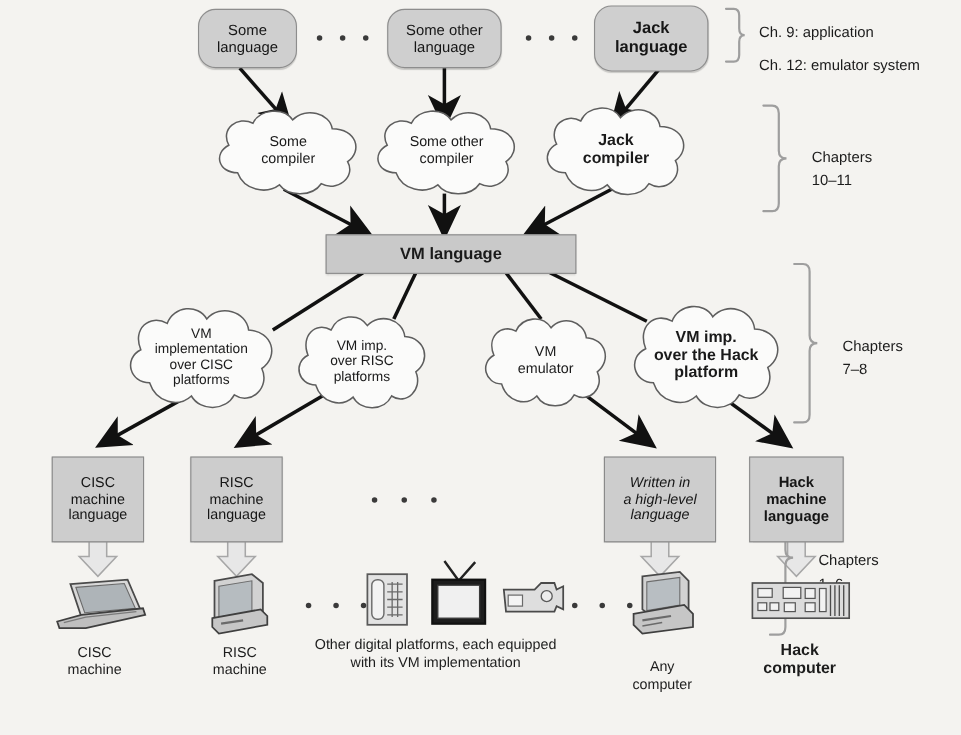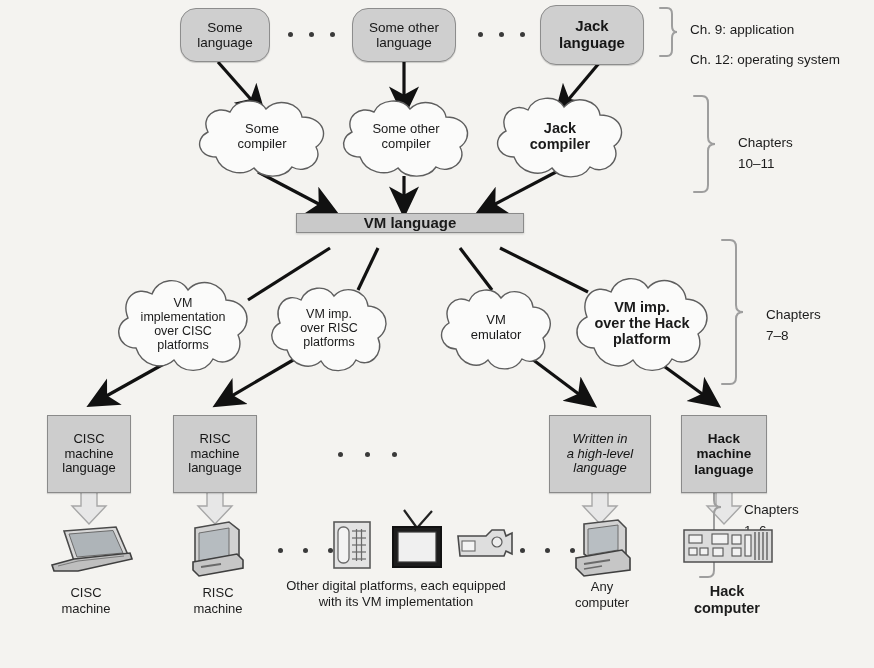--- a/index.html
+++ b/index.html
@@ -133,21 +133,21 @@
       <i></i>
       <i></i>
   </div>
 
   <div class="node lang bold" style="left:540px;top:5px;width:104px;height:60px;">
     <span style="white-space:pre-line;">Jack
 language</span>
   </div>
 
   <div class="chlabel" style="left:690px;top:20px;">Ch. 9:   application</div>
-  <div class="chlabel" style="left:690px;top:50px;">Ch. 12: operating system</div>
+  <div class="chlabel" style="left:690px;top:50px;">Ch. 12: emulator system</div>
   <div class="chlabel" style="left:738px;top:133px;">Chapters
 10–11</div>
   <div class="chlabel" style="left:766px;top:305px;">Chapters
 7–8</div>
   <div class="chlabel" style="left:744px;top:500px;">Chapters
 1–6</div>
 
   <div class="node cloud" style="left:188px;top:95px;width:148px;height:84px;">
     <svg viewBox="0 0 148 84" preserveAspectRatio="none">
       <path d="M28,62 C10,62 6,44 20,37 C12,22 28,10 42,17 C48,4 70,2 78,14 C90,2 112,8 114,22 C136,22 142,42 128,52 C136,66 118,80 104,72 C96,84 74,84 66,73 C54,82 34,78 28,62 Z" fill="#fbfbfa" stroke="#5e5e5e" stroke-width="1.4"></path>
@@ -165,21 +165,21 @@
   </div>
 
   <div class="node cloud bold" style="left:486px;top:92px;width:148px;height:88px;">
     <svg viewBox="0 0 148 88" preserveAspectRatio="none">
       <path d="M28,65 C10,65 6,46 20,39 C12,23 28,10 42,18 C48,4 70,2 78,15 C90,2 112,8 114,23 C136,23 142,44 128,54 C136,69 118,84 104,75 C96,88 74,88 66,76 C54,86 34,81 28,65 Z" fill="#fbfbfa" stroke="#5e5e5e" stroke-width="1.4"></path>
     </svg>
     <span class="cloudtxt" style="white-space:pre-line;">Jack
 compiler</span>
   </div>
 
-  <div class="node vmbox" style="left:296px;top:213px;width:228px;height:20px;">
+  <div class="node vmbox" style="left:296px;top:213px;width:228px;height:36px;">
     <span>VM language</span>
   </div>
 
   <div class="node cloud" style="left:108px;top:274px;width:150px;height:100px;">
     <svg viewBox="0 0 150 100" preserveAspectRatio="none">
       <path d="M28,74 C10,74 4,52 20,44 C12,25 28,11 44,20 C50,4 72,2 80,16 C92,2 116,9 118,26 C140,27 146,50 130,61 C138,78 120,95 105,85 C97,100 74,100 66,86 C54,97 34,92 28,74 Z" fill="#fbfbfa" stroke="#5e5e5e" stroke-width="1.4"></path>
     </svg>
     <span class="cloudtxt" style="white-space:pre-line;font-size:12.5px;">VM
 implementation
 over CISC
@@ -313,21 +313,21 @@
 
   <div class="icon" style="left:570px;top:518px;">
     <svg width="64" height="62" viewBox="0 0 64 62">
       <path d="M14,6 L48,2 L56,10 L56,36 L22,42 L14,36 Z" fill="#d2d2d2" stroke="#4a4a4a" stroke-width="1.6"></path>
       <path d="M18,11 L48,7 L48,32 L18,37 Z" fill="#b8bec2" stroke="#6d6d6d" stroke-width="1"></path>
       <path d="M6,40 L52,32 L60,40 L60,52 L14,58 L6,50 Z" fill="#c6c6c6" stroke="#3f3f3f" stroke-width="1.6"></path>
       <path d="M14,46 L40,42" stroke="#6a6a6a" stroke-width="2"></path>
       <path d="M14,51 L32,48" stroke="#6a6a6a" stroke-width="1.4"></path>
     </svg>
   </div>
-  <div class="caption" style="left:546px;top:579px;width:112px;white-space:pre-line;">Any
+  <div class="caption" style="left:546px;top:598px;width:112px;white-space:pre-line;">Any
 computer</div>
 
   <div class="icon" style="left:682px;top:524px;">
     <svg width="92" height="44" viewBox="0 0 92 44">
       <rect x="2" y="6" width="88" height="32" fill="#dcdcdc" stroke="#4f4f4f" stroke-width="1.5"></rect>
       <g fill="#f2f2f2" stroke="#555" stroke-width="1.1">
         <rect x="7" y="11" width="13" height="8"></rect>
         <rect x="7" y="24" width="8" height="7"></rect>
         <rect x="18" y="24" width="8" height="7"></rect>
         <rect x="30" y="10" width="16" height="10"></rect>

